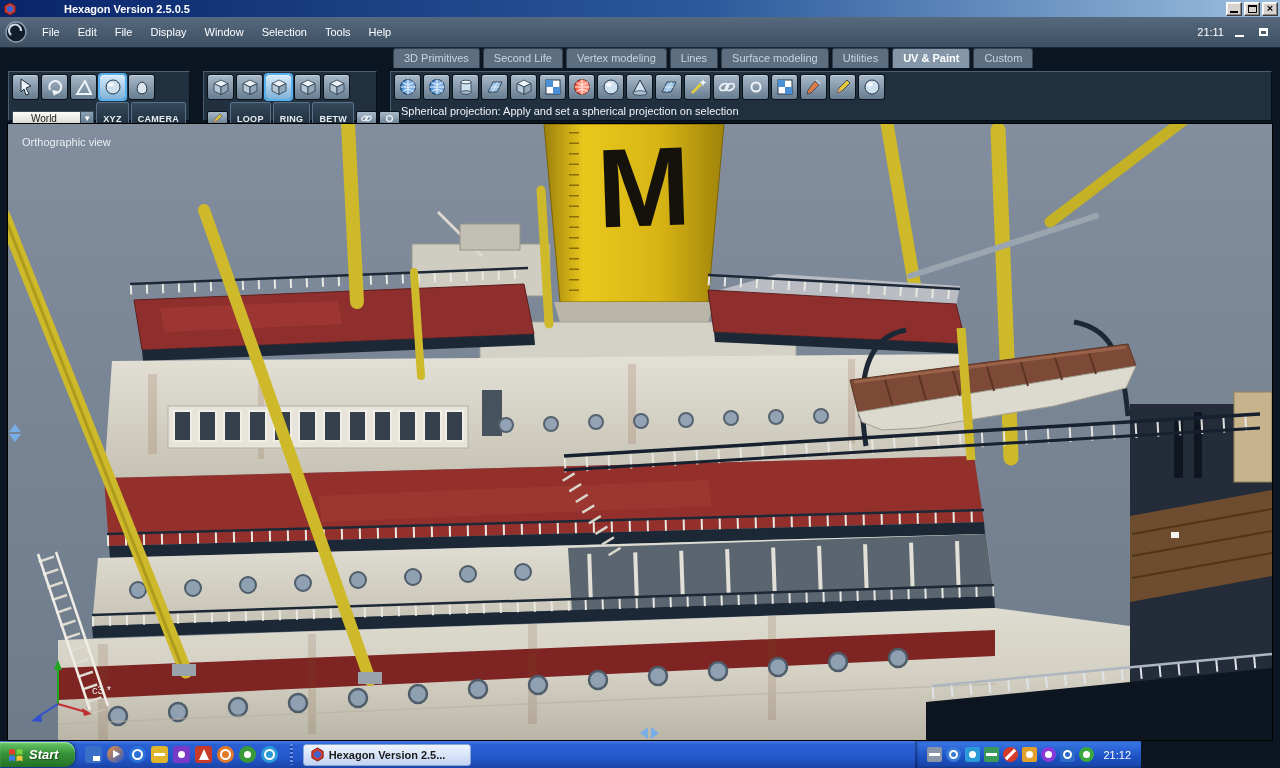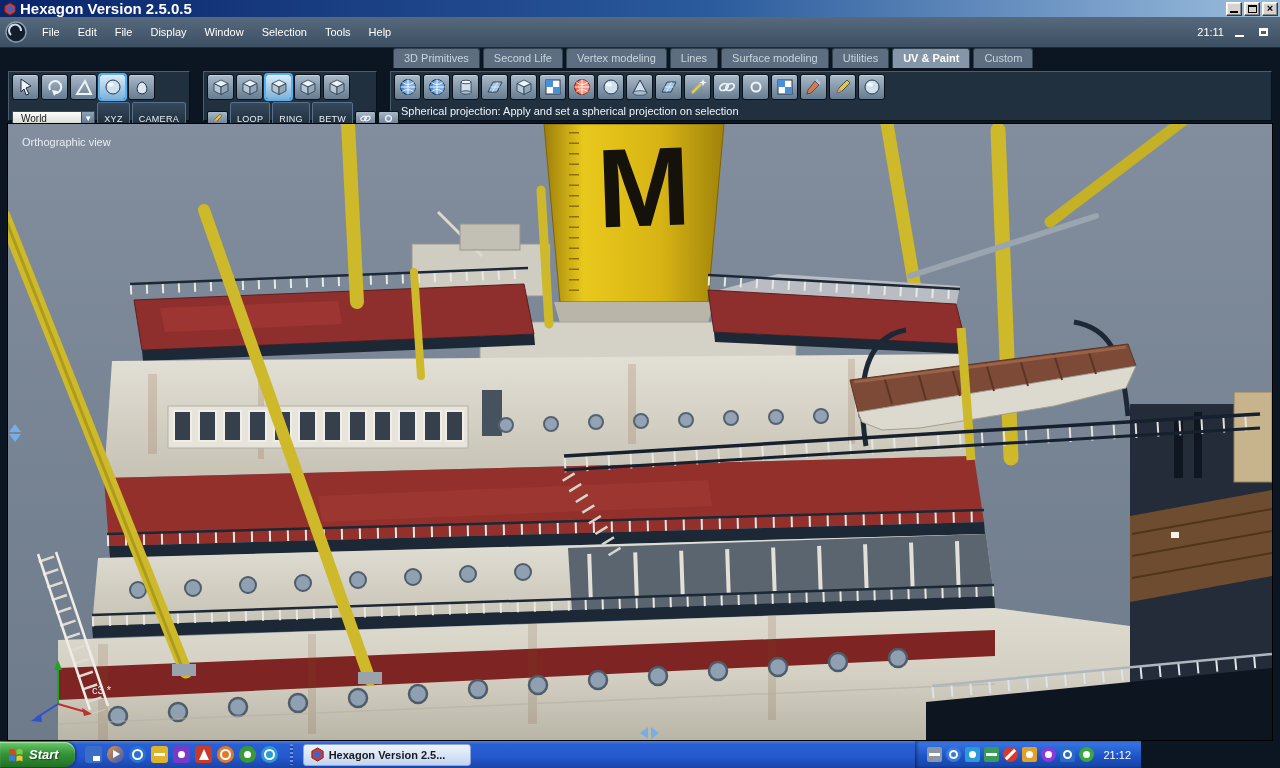--- a/index.html
+++ b/index.html
@@ -4,21 +4,21 @@
 <style>
   * { box-sizing: border-box; margin: 0; padding: 0; }
   html,body { width:1280px; height:768px; overflow:hidden; }
   body { position:relative; background:#0c1622; font-family:"Liberation Sans",sans-serif; }
 
   
   .titlebar { position:absolute; left:0; top:0; width:1280px; height:17px;
     background:linear-gradient(to right,#0a246a,#2a5a9c 55%,#9cbede);
     display:flex; align-items:center; padding:0 2px; }
   .titlebar .ticon16 { width:14px; height:14px; margin:0 3px 0 1px; flex:none; }
-  .titlebar .title { color:#fff; font-size:15px; font-weight:bold; white-space:nowrap; }
+  .titlebar .title { color:#fff; font-size:11px; font-weight:bold; white-space:nowrap;margin-left:44px; }
   .wctrls { margin-left:auto; display:flex; }
   .wbtn { width:16px; height:14px; background:#d6d3ce; border:1px solid; border-color:#fff #3a3a3a #3a3a3a #fff;
     box-shadow:inset -1px -1px 0 #8a8a8a, inset 1px 1px 0 #f4f2ee; margin-left:2px;
     display:flex; align-items:center; justify-content:center; padding:0; position:relative; }
   .g-min { position:absolute; left:3px; bottom:2px; width:8px; height:2px; background:#000; }
   .g-max { position:absolute; left:3px; top:2px; width:9px; height:8px; border:1px solid #000; border-top-width:2px; }
   .g-x { font-size:11px; font-weight:bold; color:#000; line-height:1; }
 
   
   .menubar { position:absolute; left:0; top:17px; width:1280px; height:31px;
@@ -51,23 +51,23 @@
     background:linear-gradient(180deg,#a9bac9,#677c90); border:1px solid #0a1119; border-radius:3px;
     box-shadow:inset 0 1px 0 rgba(255,255,255,.35); flex:none; }
   .ticon svg { width:20px; height:20px; }
   .ticon.active { background:linear-gradient(180deg,#d8ecfb,#7fb2d8); outline:2px solid #57b0f0; outline-offset:-1px; }
   .ticon.red svg { filter:hue-rotate(150deg) saturate(1.5); }
   .sicon { width:21px; height:15px; display:inline-flex; align-items:center; justify-content:center;
     background:linear-gradient(180deg,#a9bac9,#677c90); border:1px solid #0a1119; border-radius:2px; flex:none; }
   .sicon svg { width:13px; height:13px; }
   .dbtn { height:33px; display:inline-flex; align-items:center; justify-content:center;
     background:linear-gradient(180deg,#364a5d,#15222e); border:1px solid #59708a; border-radius:2px;
-    color:#e7eef5; font-size:9px; font-weight:normal; font-family:inherit; padding:0 6px; letter-spacing:.3px; }
+    color:#e7eef5; font-size:9px; font-weight:bold; font-family:inherit; padding:0 6px; letter-spacing:.3px; }
   .wsel { width:90px; height:15px; background:linear-gradient(180deg,#fdfdfc,#d6d6d0); border:1px solid #394a5a;
-    display:inline-flex; align-items:center; font-size:10px; color:#1a1a1a; padding-left:8px; }
+    display:inline-flex; align-items:center; font-size:10px; color:#1a1a1a; padding-left:18px; }
   .warr { margin-left:auto; width:13px; height:100%; background:linear-gradient(180deg,#8ca2b6,#5d7488);
     border-left:1px solid #394a5a; display:flex; align-items:center; justify-content:center; color:#fff; font-size:8px; }
   .statusrow { font-size:11px; color:#eef3f8; padding:4px 0 0 8px; white-space:nowrap; }
 
   
   .viewport { position:absolute; left:8px; top:124px; width:1264px; height:616px; background:#7b8795;
     box-shadow:0 0 0 1px #000; }
   .scene { position:absolute; inset:0; width:100%; height:100%; display:block; }
   .vlab { font-family:"Liberation Sans",sans-serif; font-size:11px; fill:#e9eef3; }
   .nav { position:absolute; }

